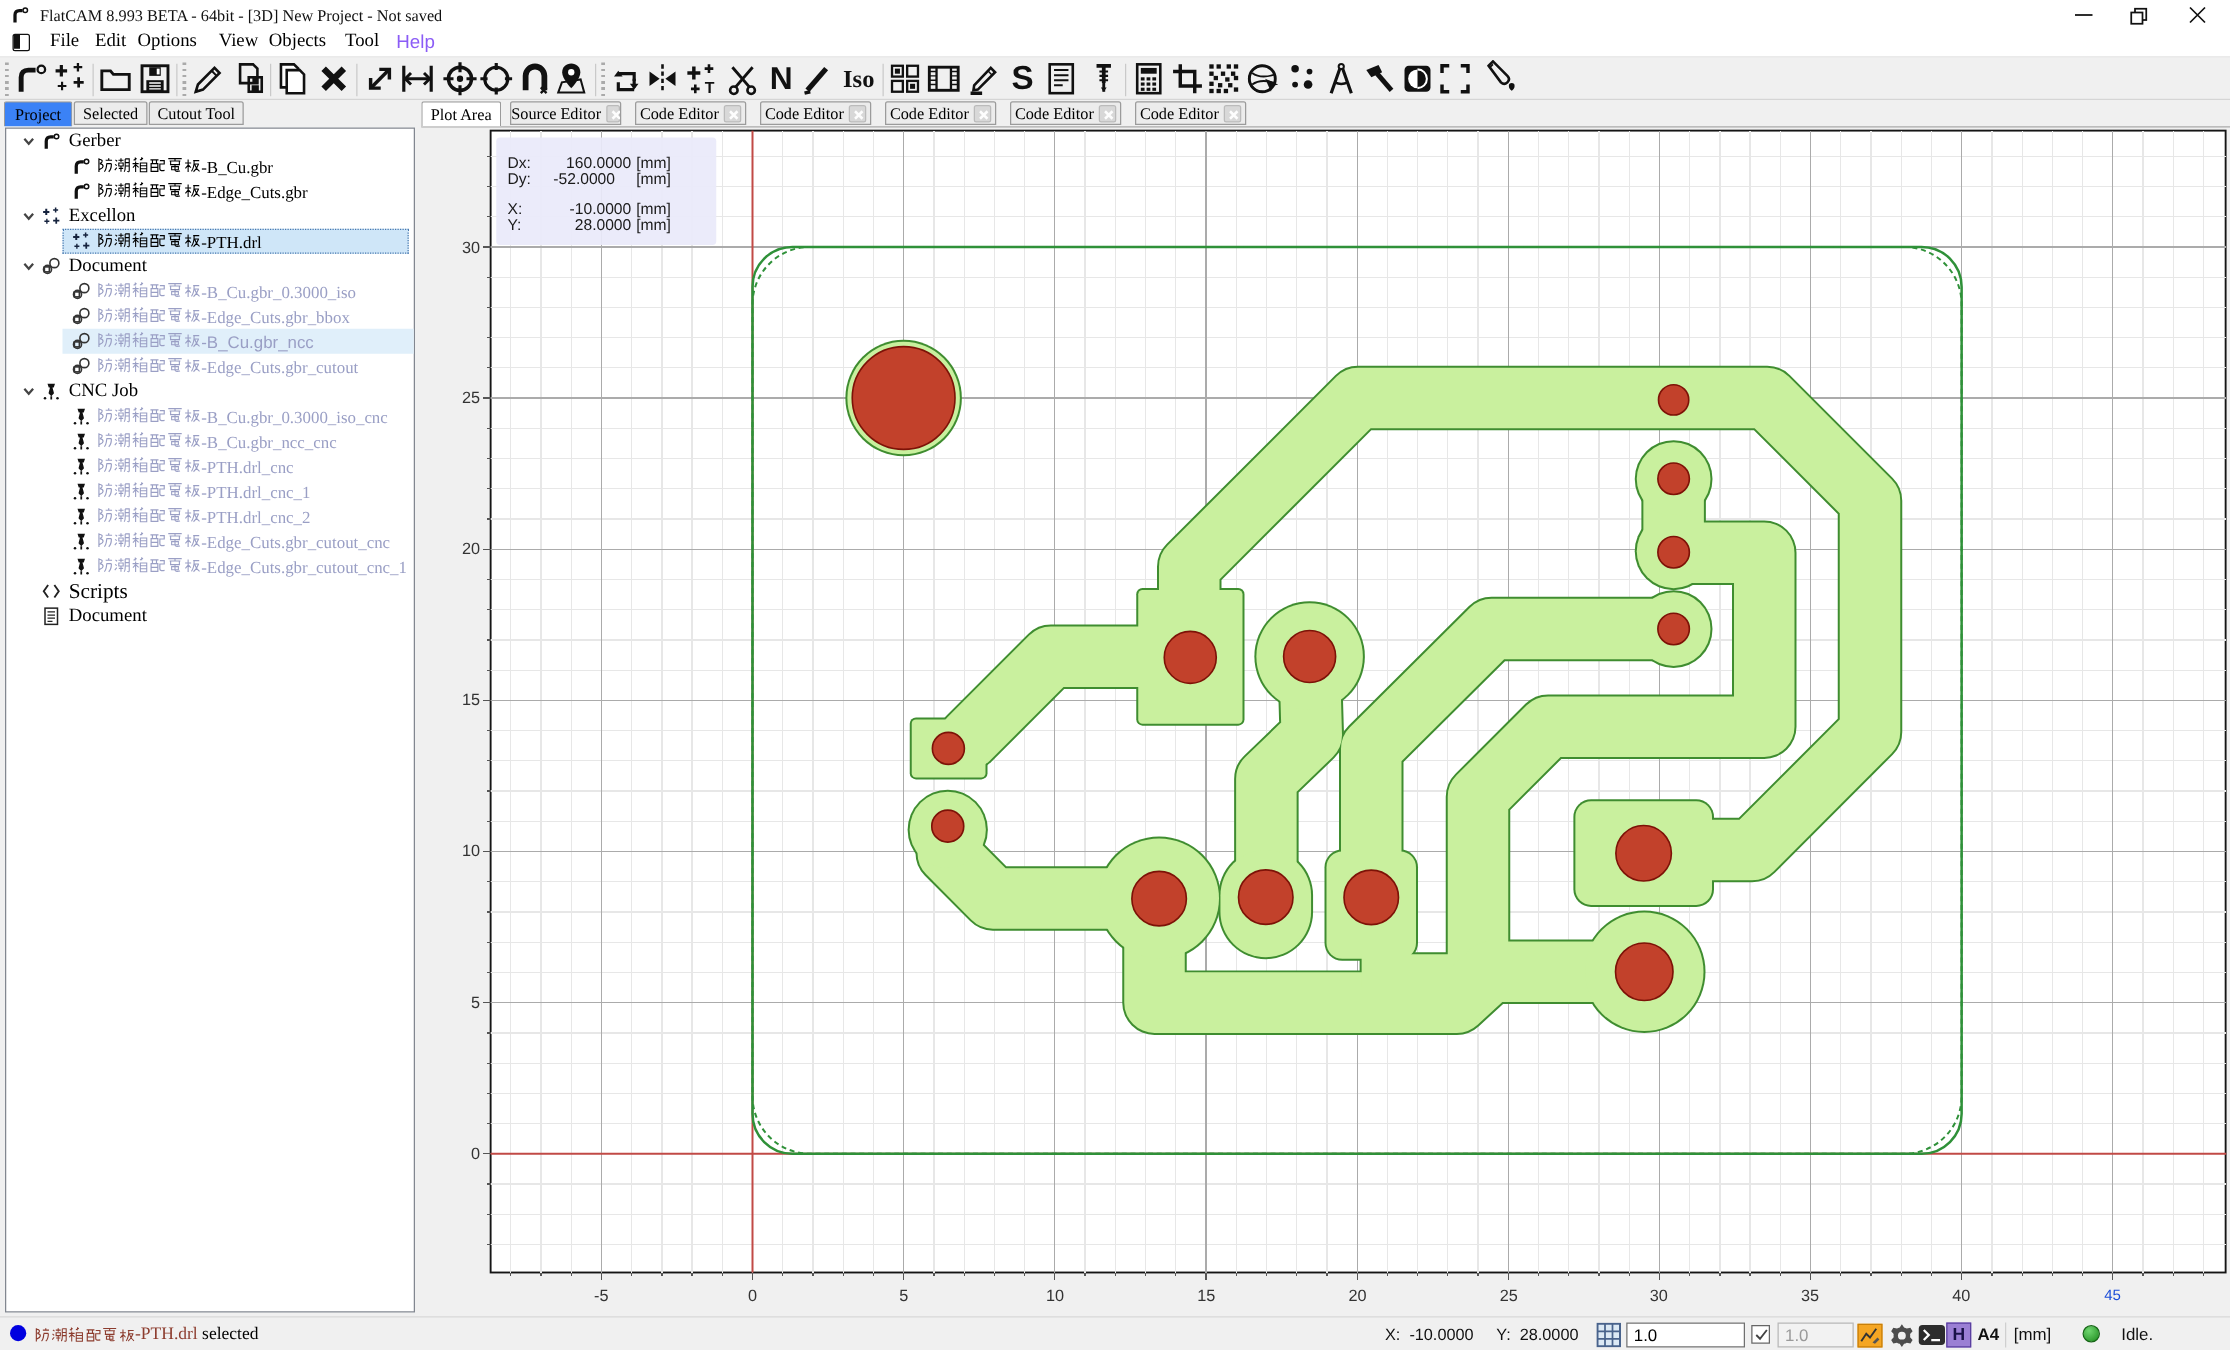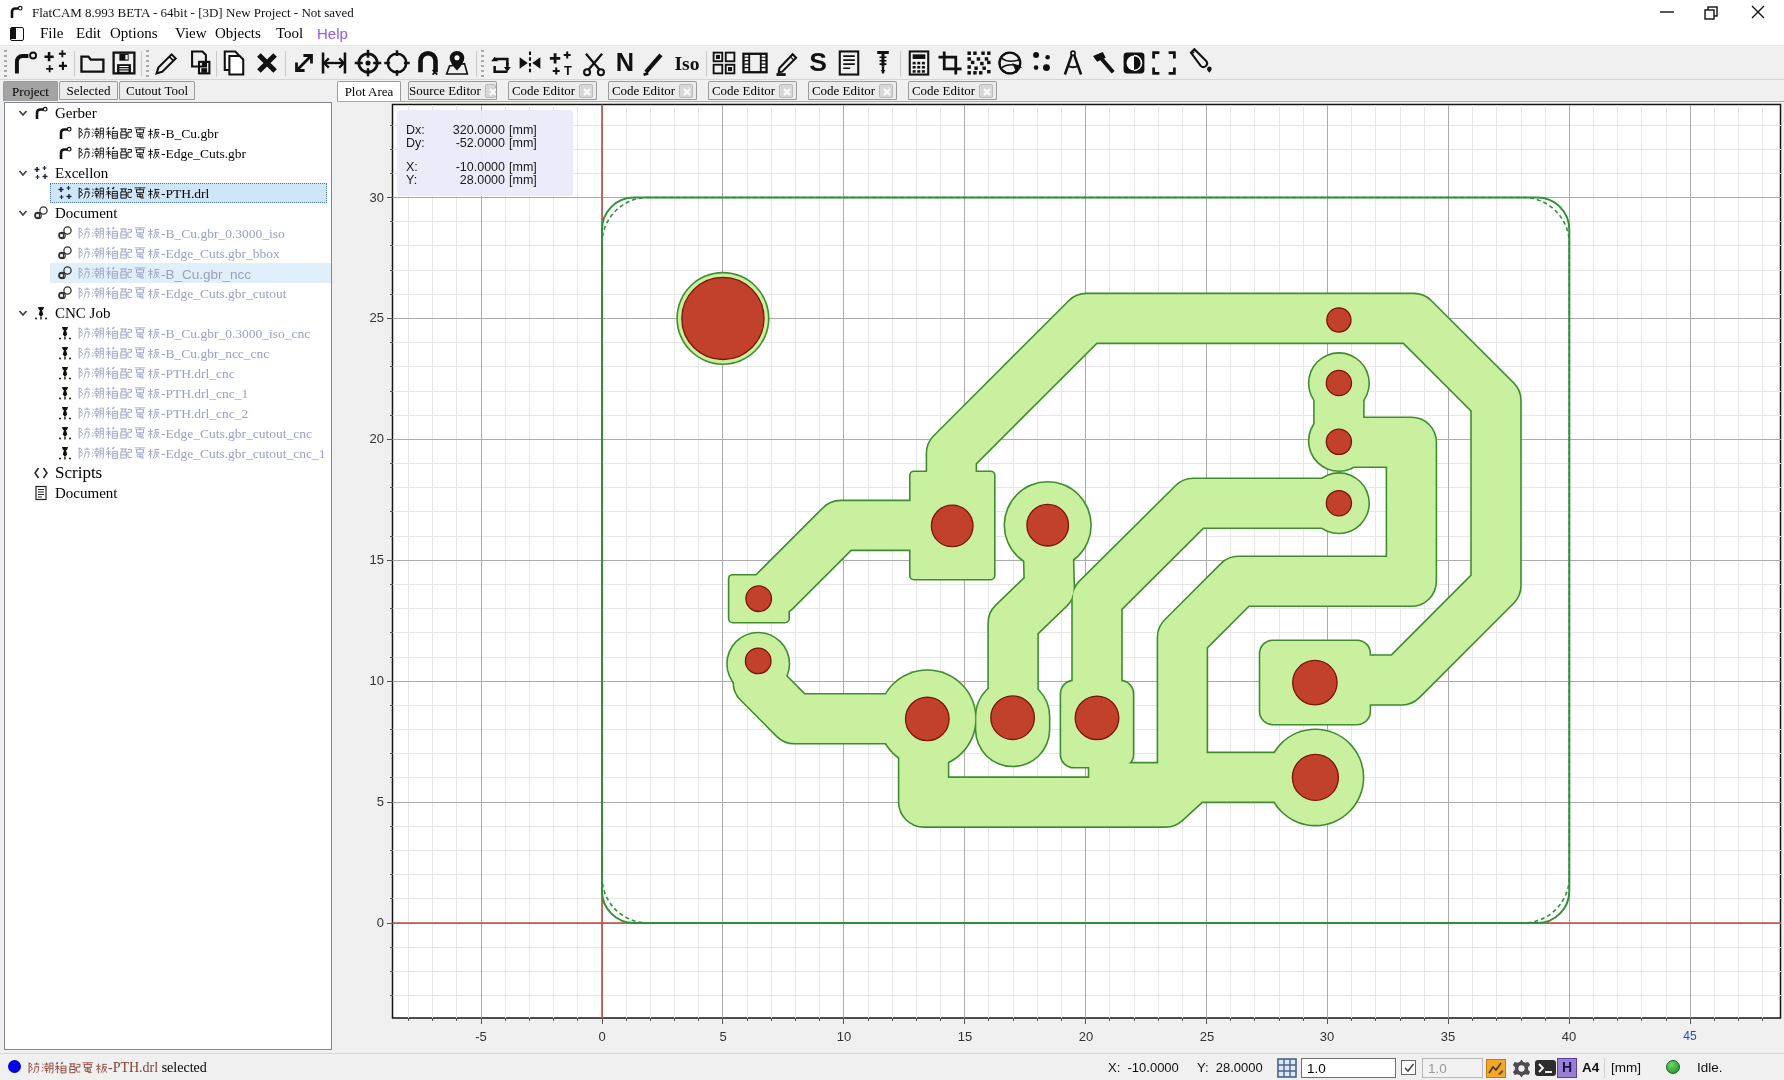--- a/index.html
+++ b/index.html
@@ -342,21 +342,21 @@
     <div style="position:absolute;left:216px;top:5px;width:1px;height:26px;background:#c9c9c9"></div>
     <div style="position:absolute;left:285px;top:5px;width:1px;height:26px;background:#c9c9c9"></div>
     <div style="position:absolute;left:476px;top:5px;width:1px;height:26px;background:#c9c9c9"></div>
     <div style="position:absolute;left:706px;top:5px;width:1px;height:26px;background:#c9c9c9"></div>
     <div style="position:absolute;left:900px;top:5px;width:1px;height:26px;background:#c9c9c9"></div>
     <div style="position:absolute;left:4px;top:4px;width:3px;height:28px;background:repeating-linear-gradient(#aaa 0 2px,#f0f0f0 2px 5px)"></div>
     <div style="position:absolute;left:146px;top:4px;width:3px;height:28px;background:repeating-linear-gradient(#aaa 0 2px,#f0f0f0 2px 5px)"></div>
     <div style="position:absolute;left:481px;top:4px;width:3px;height:28px;background:repeating-linear-gradient(#aaa 0 2px,#f0f0f0 2px 5px)"></div>
   </div>
 <div style="position:absolute;left:0;top:80px;width:336px;height:973px;background:#f0f0f0"></div>
-<div style="position:absolute;left:3px;top:81px;width:55px;height:20px;background:#a3a3a3;border:1px solid #9b9b9b;border-bottom:none;border-radius:2px 2px 0 0;display:flex;align-items:center;justify-content:center;font-family:'Liberation Serif',serif;font-size:13px;gap:4px;white-space:nowrap;overflow:hidden">Project</div>
+<div style="position:absolute;left:3px;top:81px;width:55px;height:20px;background:#3b82f6;border:1px solid #9b9b9b;border-bottom:none;border-radius:2px 2px 0 0;display:flex;align-items:center;justify-content:center;font-family:'Liberation Serif',serif;font-size:13px;gap:4px;white-space:nowrap;overflow:hidden">Project</div>
 <div style="position:absolute;left:59px;top:81px;width:59px;height:19px;background:#ececec;border:1px solid #9b9b9b;border-radius:2px 2px 0 0;display:flex;align-items:center;justify-content:center;font-family:'Liberation Serif',serif;font-size:13px;gap:4px;white-space:nowrap;overflow:hidden">Selected</div>
 <div style="position:absolute;left:119px;top:81px;width:76px;height:19px;background:#ececec;border:1px solid #9b9b9b;border-radius:2px 2px 0 0;display:flex;align-items:center;justify-content:center;font-family:'Liberation Serif',serif;font-size:13px;gap:4px;white-space:nowrap;overflow:hidden">Cutout Tool</div>
 <div style="position:absolute;left:4px;top:102px;width:328px;height:948px;background:#fff;border:1px solid #828790;overflow:hidden">
     <div style="position:absolute;left:12px;top:0px;height:20px;display:flex;align-items:center">
       <svg width="12" height="12" viewBox="0 0 12 12">
         <path d="M2.5 4l3.5 4 3.5-4" fill="none" stroke="#444" stroke-width="1.8"></path>
       </svg>
     </div>
     <div style="position:absolute;left:28px;top:0px;height:20px;display:flex;align-items:center">
       <svg width="16" height="16" viewBox="0 0 16 16">
@@ -980,24 +980,24 @@
 <div style="position:absolute;left:824px;top:1029px;width:40px;text-align:center;font-size:13px;color:#333">10</div>
 <div style="position:absolute;left:945px;top:1029px;width:40px;text-align:center;font-size:13px;color:#333">15</div>
 <div style="position:absolute;left:1066px;top:1029px;width:40px;text-align:center;font-size:13px;color:#333">20</div>
 <div style="position:absolute;left:1187px;top:1029px;width:40px;text-align:center;font-size:13px;color:#333">25</div>
 <div style="position:absolute;left:1307px;top:1029px;width:40px;text-align:center;font-size:13px;color:#333">30</div>
 <div style="position:absolute;left:1428px;top:1029px;width:40px;text-align:center;font-size:13px;color:#333">35</div>
 <div style="position:absolute;left:1549px;top:1029px;width:40px;text-align:center;font-size:13px;color:#333">40</div>
 <div style="position:absolute;left:1670px;top:1029px;width:40px;text-align:center;font-size:12px;color:#1d4ed8">45</div>
 <div style="position:absolute;left:397px;top:110px;width:176px;height:86px;background:rgba(233,233,250,0.93);border-radius:3px;font-size:12.5px;color:#1a1a1a">
     <div style="position:absolute;left:9px;top:13px">Dx:</div>
-    <div style="position:absolute;left:30px;top:13px;width:78px;text-align:right">320.0000</div>
+    <div style="position:absolute;left:30px;top:13px;width:78px;text-align:right">160.0000</div>
     <div style="position:absolute;left:112px;top:13px">[mm]</div>
     <div style="position:absolute;left:9px;top:26px">Dy:</div>
-    <div style="position:absolute;left:30px;top:26px;width:78px;text-align:right">-52.0000</div>
+    <div style="position:absolute;left:17px;top:26px;width:78px;text-align:right">-52.0000</div>
     <div style="position:absolute;left:112px;top:26px">[mm]</div>
     <div style="position:absolute;left:9px;top:50px">X:</div>
     <div style="position:absolute;left:30px;top:50px;width:78px;text-align:right">-10.0000</div>
     <div style="position:absolute;left:112px;top:50px">[mm]</div>
     <div style="position:absolute;left:9px;top:63px">Y:</div>
     <div style="position:absolute;left:30px;top:63px;width:78px;text-align:right">28.0000</div>
     <div style="position:absolute;left:112px;top:63px">[mm]</div>
   </div>
 <div style="position:absolute;left:0;top:1053px;width:1784px;height:27px;background:#f0f0f0;border-top:1px solid #d8d8d8">
     <div style="position:absolute;left:8px;top:6px;width:13px;height:13px;border-radius:50%;background:#0000e0"></div>

